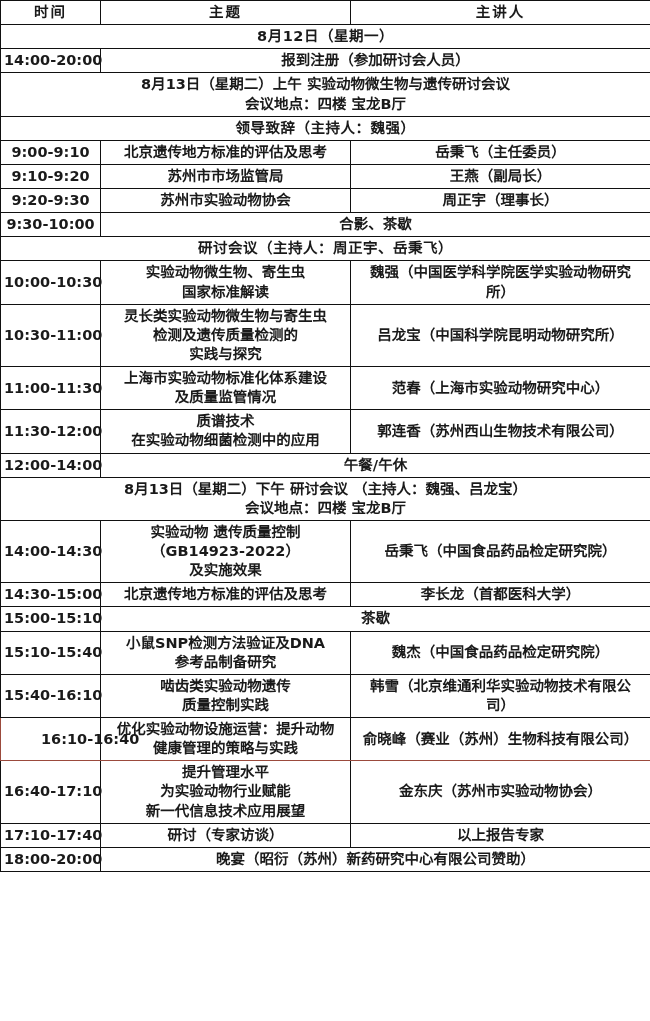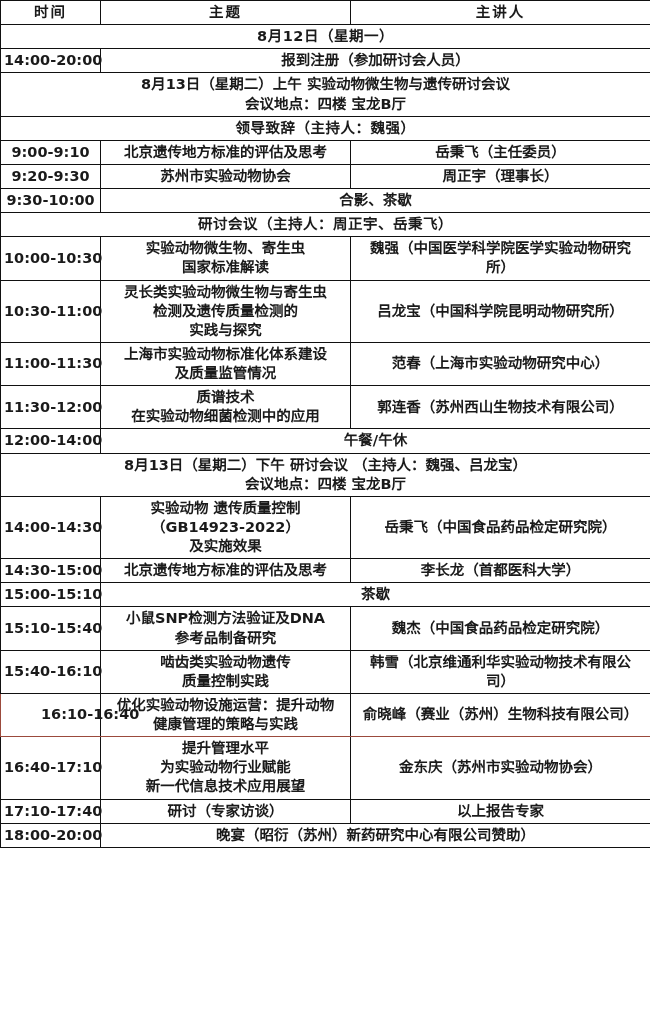--- a/index.html
+++ b/index.html
@@ -128,20 +128,29 @@
       <tr>
         <td class="time-cell">9:00-9:10</td>
         <td class="topic-cell">
           <span class="ln">北京遗传地方标准的评估及思考</span>
         </td>
         <td class="spk-cell">
           <span class="ln">岳秉飞（主任委员）</span>
         </td>
       </tr>
       <tr>
+        <td class="time-cell">9:10-9:20</td>
+        <td class="topic-cell">
+          <span class="ln">苏州市市场监管局</span>
+        </td>
+        <td class="spk-cell">
+          <span class="ln">王燕（副局长）</span>
+        </td>
+      </tr>
+      <tr>
         <td class="time-cell">9:20-9:30</td>
         <td class="topic-cell">
           <span class="ln">苏州市实验动物协会</span>
         </td>
         <td class="spk-cell">
           <span class="ln">周正宇（理事长）</span>
         </td>
       </tr>
       <tr>
         <td class="time-cell">9:30-10:00</td>

